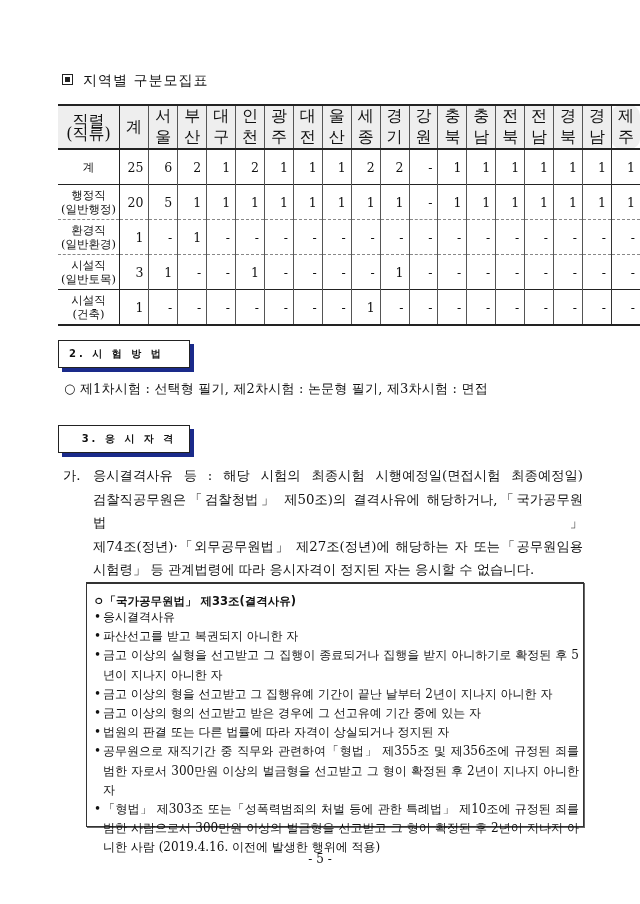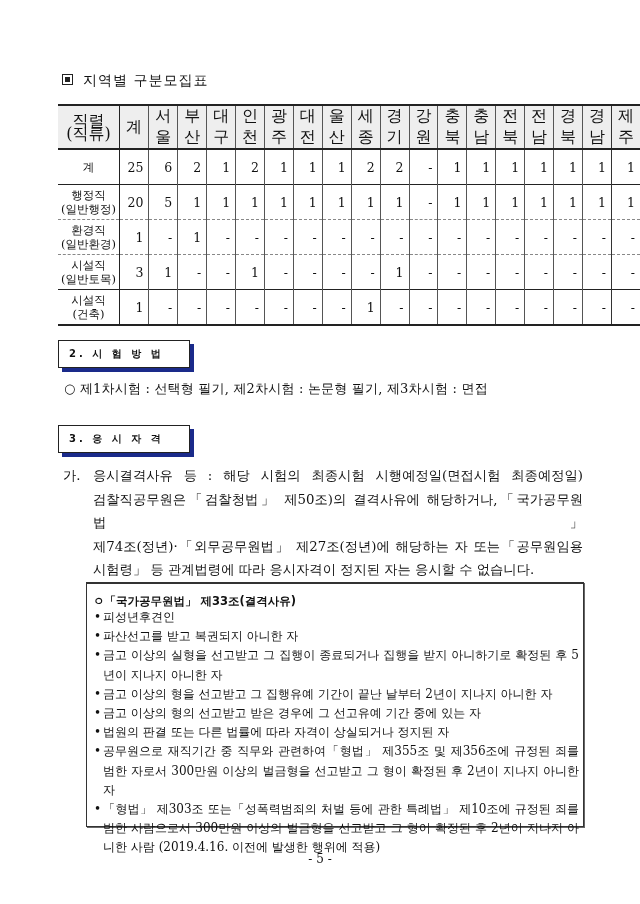--- a/index.html
+++ b/index.html
@@ -13,24 +13,24 @@
   table.region thead tr { border-top: 2px solid #222; border-bottom: 2.5px solid #222; background: #eeeeee; }
   table.region thead th { height: 36px; font-weight: normal; font-size: 16px; }
   table.region td { height: 34px; font-size: 12.5px; }
   table.region td.num { text-align: right; padding-right: 5px; }
   table.region td.hdr { width: 66px; font-size: 11.5px; line-height: 14px; border-right: 1.5px solid #222; }
   table.region th.hdr { border-right: 1.5px solid #222; line-height: 13px; }
   table.region tbody tr { border-bottom: 1px dashed #888; }
   table.region tbody tr.strong { border-bottom: 1.5px solid #222; }
   table.region tbody tr:last-child { border-bottom: 2px solid #222; }
   table.region th.c, table.region td.c { width: 24.5px; }
-  table.region th.c:last-child, table.region td.c:last-child { border-left: 1.5px solid #333; }
+  table.region th.c:last-child, table.region td.c:last-child { border-left: 1.5px solid #333; border-radius: 10px; }
   .section-box { position: absolute; left: 58px; height: 26px; width: 120px; border: 1.5px solid #222; background: #fff; box-shadow: 4px 4px 0 #1a2a8a; font-family: "DejaVu Sans", "Liberation Sans", sans-serif; font-weight: bold; font-size: 10px; line-height: 26px; padding-left: 10px; letter-spacing: 3px; }
   .sec2 { top: 340px; }
-  .sec3 { top: 425px; }
+  .sec3 { top: 425px; text-align: center; }
   .method-line { position: absolute; left: 64px; top: 380px; font-size: 13px; letter-spacing: 0.2px; }
   .qual-para { position: absolute; left: 63px; top: 464px; width: 520px; font-size: 13.3px; line-height: 23.5px; }
   .qual-para .lbl { position: absolute; left: 0; top: 0; }
   .qual-para .body { margin-left: 30px; text-align: justify; text-align-last: justify; }
   .qual-para .body span { display: block; }
   .qual-para .body span:last-child { text-align-last: left; }
   .law-box { position: absolute; left: 86px; top: 582px; width: 496px; height: 242px; border: 1px solid #333; border-top: 2px solid #333; box-shadow: 1px 1px 0 #666; }
   .law-title { position: absolute; left: 6px; top: 10px; font-family: "DejaVu Sans", "Liberation Sans", sans-serif; font-weight: bold; font-size: 11.5px; }
   .law-list { position: absolute; left: 6px; top: 24px; width: 486px; font-size: 12px; line-height: 19.2px; list-style: none; margin: 0; padding: 0; }
   .law-list li { position: relative; padding-left: 10px; text-align: justify; }
@@ -193,21 +193,21 @@
       <span>응시결격사유 등 : 해당 시험의 최종시험 시행예정일(면접시험 최종예정일)</span>
       <span>검찰직공무원은「검찰청법」 제50조)의 결격사유에 해당하거나,「국가공무원법」</span>
       <span>제74조(정년)·「외무공무원법」 제27조(정년)에 해당하는 자 또는「공무원임용</span>
       <span>시험령」 등 관계법령에 따라 응시자격이 정지된 자는 응시할 수 없습니다.</span>
     </div>
 </div>
 
 <div class="law-box">
   <div class="law-title">ㅇ「국가공무원법」 제33조(결격사유)</div>
   <ul class="law-list" id="law-list">
-      <li><span class="bul">•</span><span>피성년후견인</span></li>
+      <li><span class="bul">•</span><span>응시결격사유</span></li>
       <li><span class="bul">•</span><span>파산선고를 받고 복권되지 아니한 자</span></li>
       <li><span class="bul">•</span><span>금고 이상의 실형을 선고받고 그 집행이 종료되거나 집행을 받지 아니하기로 확정된 후 5년이 지나지 아니한 자</span></li>
       <li><span class="bul">•</span><span>금고 이상의 형을 선고받고 그 집행유예 기간이 끝난 날부터 2년이 지나지 아니한 자</span></li>
       <li><span class="bul">•</span><span>금고 이상의 형의 선고받고 받은 경우에 그 선고유예 기간 중에 있는 자</span></li>
       <li><span class="bul">•</span><span>법원의 판결 또는 다른 법률에 따라 자격이 상실되거나 정지된 자</span></li>
       <li><span class="bul">•</span><span>공무원으로 재직기간 중 직무와 관련하여「형법」 제355조 및 제356조에 규정된 죄를 범한 자로서 300만원 이상의 벌금형을 선고받고 그 형이 확정된 후 2년이 지나지 아니한 자</span></li>
       <li><span class="bul">•</span><span>「형법」 제303조 또는「성폭력범죄의 처벌 등에 관한 특례법」 제10조에 규정된 죄를 범한 사람으로서 300만원 이상의 벌금형을 선고받고 그 형이 확정된 후 2년이 지나지 아니한 사람 (2019.4.16. 이전에 발생한 행위에 적용)</span></li>
     </ul>
 </div>
 

